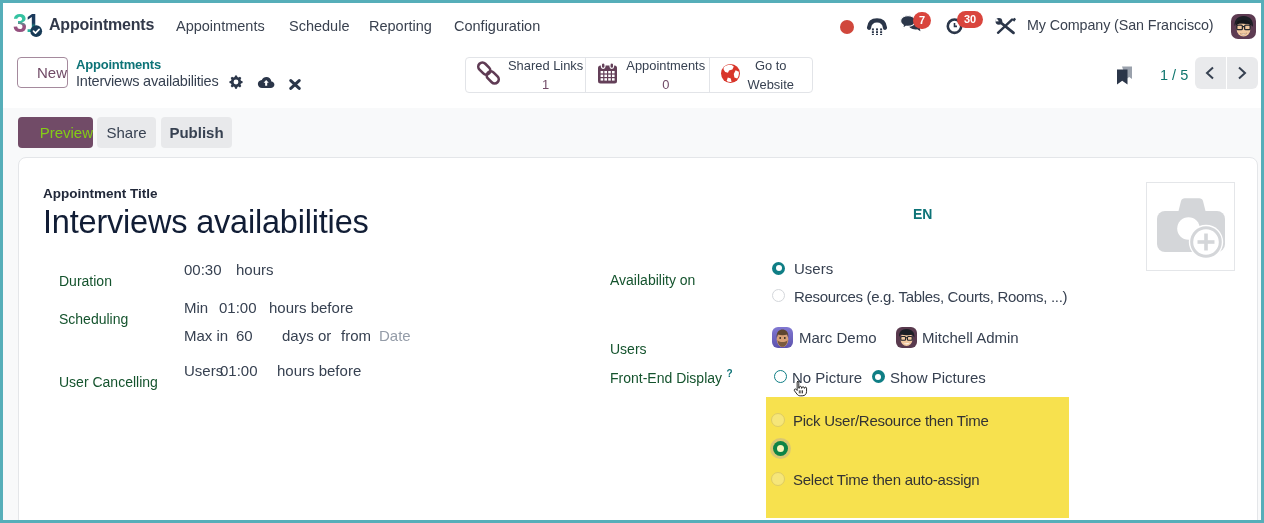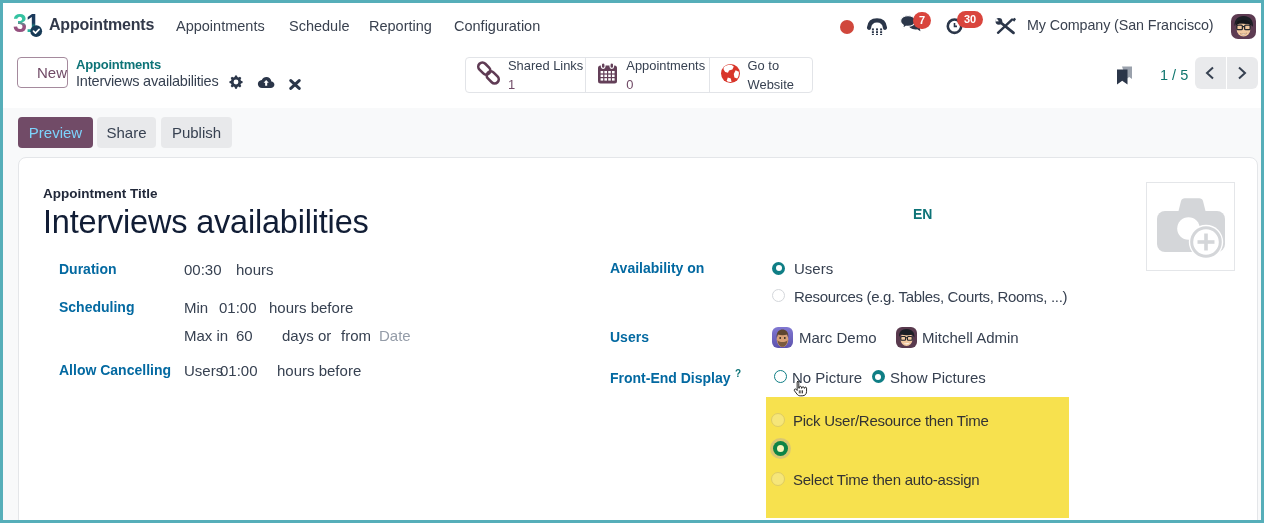--- a/index.html
+++ b/index.html
@@ -16,40 +16,40 @@
   .menu { font-size:14.5px; color:#3a4250; }
   
   .cp { position:absolute; left:0; top:46px; right:0; height:62px; background:#fff; }
   .btn-new { position:absolute; left:17px; top:11px; width:51px; height:31px;
              border:1px solid #a58a9d; border-radius:4px; background:#fff;
              color:#714B67; font-size:15px; line-height:29px; text-align:right; }
   .bc-link { font-size:13px; font-weight:700; color:#0d7377; letter-spacing:-0.2px; }
   .bc-cur  { font-size:14.5px; color:#374151; letter-spacing:-0.2px; }
   .smart { position:absolute; left:465px; top:11px; width:348px; height:36px;
            border:1px solid #e2e4e8; border-radius:4px; background:#fff; display:flex; }
-  .smart .seg { display:flex; align-items:center; padding:0 0 0 11px; }
+  .smart .seg { display:flex; align-items:center; padding:0 0 0 11px;text-align:center; }
   .smart .seg:nth-child(1){width:120px;} .smart .seg:nth-child(2){width:124px;} .smart .seg:nth-child(3){width:104px;}
   .smart .seg + .seg { border-left:1px solid #e2e4e8; }
   .smart .txt { margin-left:8px; line-height:1.18; }
   .smart .l1 { font-size:12.9px; color:#374151; white-space:nowrap; }
   .smart .l2 { font-size:12.9px; color:#714B67; }
   .pager-num { font-size:15px; color:#0f766e; }
   .pgbtns { position:absolute; left:1195px; top:11px; width:63px; height:32px;
             background:#e9eaec; border-radius:6px; display:flex; }
   .pgbtns div { width:31.5px; display:flex; align-items:center; justify-content:center; }
   .pgbtns div:first-child { border-right:1px solid #fff; }
   
   .statusrow { position:absolute; left:0; top:108px; right:0; height:49px; background:#f8f9fa; }
   .sbtn { position:absolute; top:9px; height:31px; border-radius:4px; font-size:15px;
           line-height:31px; text-align:center; }
   
   .outside { position:absolute; left:0; top:157px; right:0; bottom:0; background:#f8f9fa; }
   .sheet { position:absolute; left:18px; top:157px; width:1240px; height:366px;
            background:#fff; border:1px solid #e4e6e9; border-radius:8px 8px 0 0; }
-  .flabel { font-size:14px; font-weight:700; color:#0369a1; }
+  .flabel { font-size:14px; font-weight:400; color:#14532d;margin-top:12px; }
   .fval { font-size:15px; color:#374151; }
   .fph { font-size:15px; color:#949ca8; }
   .qm { font-size:10px; font-weight:700; color:#0d7377; vertical-align:6px; }
   
   .radio { position:absolute; border-radius:50%; }
   .r-off { width:13px; height:13px; border:1.5px solid #d4d7db; background:#fff; }
   .r-on  { width:13px; height:13px; background:#0f7e85; }
   .r-on::after { content:""; position:absolute; left:3.5px; top:3.5px; width:6px; height:6px;
                  border-radius:50%; background:#fff; }
   .r-hov { width:13px; height:13px; border:1.7px solid #0f7e85; background:#fff; }
@@ -231,23 +231,23 @@
         </div>
       <div id="chev-r">
           <svg width="12" height="14" viewBox="0 0 12 14">
             <path d="M3 1.5 L9 7 L3 12.5" fill="none" stroke="#374151" stroke-width="2"></path>
           </svg>
         </div>
     </div>
   </div>
 
   <div class="statusrow">
-    <div class="sbtn" style="left:18px; width:75px; background:#714B67; color:#7dd3fc;">Preview</div>
+    <div class="sbtn" style="left:18px; width:75px; background:#714B67; color:#84cc16;text-align:right;">Preview</div>
     <div class="sbtn" style="left:97px; width:59px; background:#e8e9eb; color:#374151;">Share</div>
-    <div class="sbtn" style="left:161px; width:71px; background:#e8e9eb; color:#374151;">Publish</div>
+    <div class="sbtn" style="left:161px; width:71px; background:#e8e9eb; color:#374151;font-weight:bold;">Publish</div>
   </div>
 
   <div class="outside"></div>
   <div class="sheet">
     <div class="abs" style="left:24px; top:28px; font-size:13.5px; font-weight:700; color:#22293a;">Appointment Title</div>
     <div class="abs vc" style="left:24px; top:63.5px; font-size:32.5px; font-weight:500; color:#111d35; letter-spacing:-0.2px;">Interviews availabilities</div>
     <div class="abs vc" style="left:894px; top:55.5px; font-size:14px; font-weight:700; color:#0d7377;">EN</div>
     <div class="abs" id="campho" style="left:1127px; top:24px; width:89px; height:89px; border:1px solid #e4e6e9; background:#fff;">
       <svg width="87" height="87" viewBox="0 0 87 87">
         <path d="M31 30 L34 18 c0.5-1.6 2-2.7 3.7-2.7 h14.6 c1.7 0 3.2 1.1 3.7 2.7 L59 30 Z" fill="#d4d6d9"></path>
@@ -271,21 +271,21 @@
     <div class="abs vc fval" style="left:200px; top:149px;">01:00</div>
     <div class="abs vc fval" style="left:250px; top:149px;">hours before</div>
 
     <div class="abs vc fval" style="left:165px; top:177px;">Max in</div>
     <div class="abs vc fval" style="left:217px; top:177px;">60</div>
     <div class="abs vc fval" style="left:263px; top:177px;">days</div>
     <div class="abs vc fval" style="left:299px; top:177px;">or</div>
     <div class="abs vc fval" style="left:322px; top:177px;">from</div>
     <div class="abs vc fph" style="left:360px; top:177px;">Date</div>
 
-    <div class="abs vc flabel" style="left:40px; top:212px;">Allow Cancelling</div>
+    <div class="abs vc flabel" style="left:40px; top:212px;">User Cancelling</div>
     <div class="abs vc fval" style="left:165px; top:212px;">Users</div>
     <div class="abs vc fval" style="left:201px; top:212px;">01:00</div>
     <div class="abs vc fval" style="left:258px; top:212px;">hours before</div>
 
     <div class="abs vc flabel" style="left:591px; top:110px;">Availability on</div>
     <div class="radio r-on" style="left:753px; top:103.5px;"></div>
     <div class="abs vc fval" style="left:775px; top:110px;">Users</div>
     <div class="radio r-off" style="left:753px; top:131px;"></div>
     <div class="abs vc fval" style="left:775px; top:137.5px; letter-spacing:-0.33px;">Resources (e.g. Tables, Courts, Rooms, ...)</div>
 

